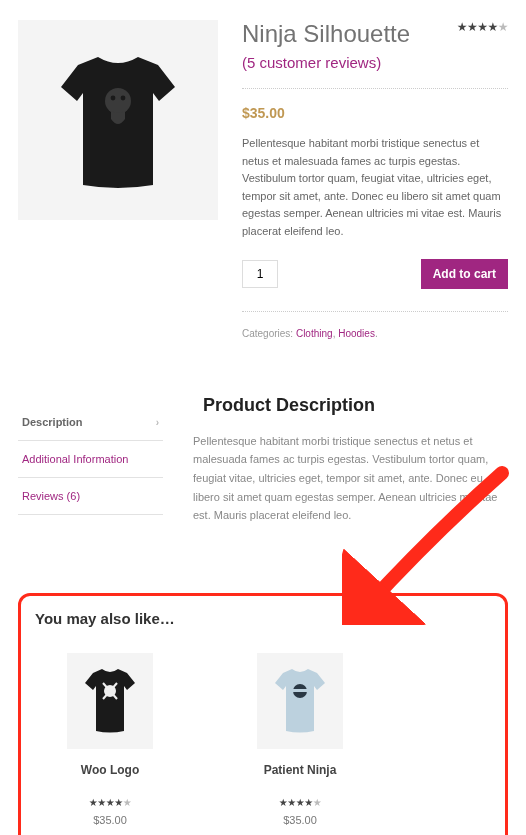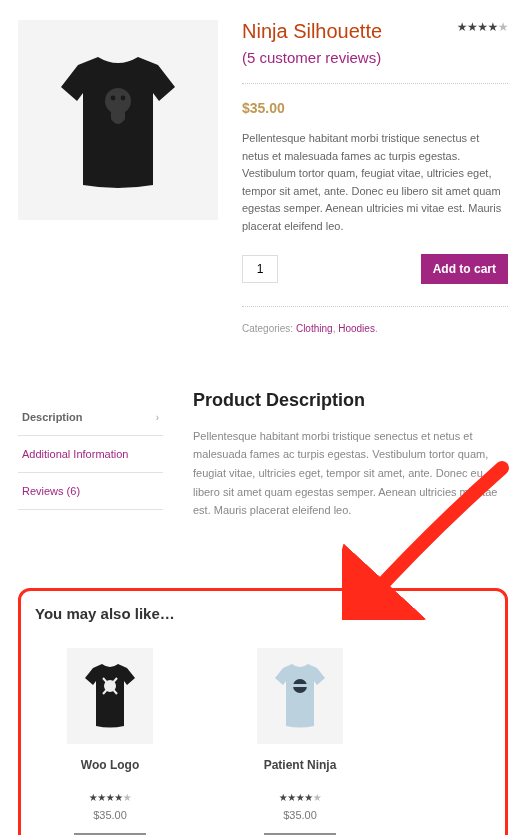--- a/index.html
+++ b/index.html
@@ -16,21 +16,21 @@
   }
   *{box-sizing:border-box}
   body{margin:0;font-family:Helvetica,Arial,sans-serif;background:#fff;color:var(--text);width:526px}
   .wrap{padding:20px 18px 40px}
 
   .product-top{display:flex;gap:24px;align-items:flex-start}
   .gallery{flex:0 0 200px}
   .gallery-box{width:200px;height:200px;background:#f4f4f4;display:flex;align-items:center;justify-content:center}
 
   .summary{flex:1;min-width:0}
-  h1.title{font-size:20px;font-weight:400;margin:0 0 6px;color:#c2410c}
+  h1.title{font-size:24px;font-weight:400;margin:0 0 6px;color:#737373}
   .reviews-link{color:var(--link);font-size:15px;text-decoration:none}
   .rating-row{display:flex;justify-content:space-between;align-items:flex-start;margin-bottom:4px}
   .stars{white-space:nowrap;font-size:12px;letter-spacing:-0.5px;color:var(--star-off)}
   .stars .on{color:var(--star)}
   hr.sep{border:none;border-top:1px dotted #ccc;margin:16px 0}
 
   .price{font-size:14px;font-weight:bold;color:var(--gold);margin:0 0 14px}
   .desc{font-size:11px;line-height:1.6;color:#666;margin:0 0 18px}
 
   .cart-row{display:flex;align-items:center;gap:8px;margin-bottom:22px}
@@ -41,21 +41,21 @@
   .meta{font-size:10px;color:var(--light)}
   .meta a{color:var(--link);text-decoration:none}
 
   
   .tabs-area{display:flex;gap:30px;margin-top:56px;align-items:center}
   .tabs{flex:0 0 145px}
   .tab{display:flex;justify-content:space-between;align-items:center;padding:12px 4px;border-bottom:1px solid var(--border);font-size:11px;color:var(--link);cursor:pointer}
   .tab.active{color:#666;font-weight:bold}
   .tab .chev{color:#bbb;font-size:10px}
   .tab-content{flex:1}
-  .tab-content h2{font-size:18px;font-weight:bold;margin:0 0 16px;color:#222}
+  .tab-content h2{font-size:18px;font-weight:bold;margin:0 10px 16px;color:#222}
   .tab-content p{font-size:11px;line-height:1.7;color:#888;margin:0}
 
   
   .arrow-wrap{position:relative;height:0}
   .arrow{position:absolute;right:-4px;top:-60px;pointer-events:none}
 
   
   .upsell{border:3px solid #ff2a1a;border-radius:12px;margin-top:68px;padding:14px 14px 20px}
   .upsell h3{font-size:15px;font-weight:bold;margin:0 0 26px;color:#333}
   .up-grid{display:flex;gap:40px}

